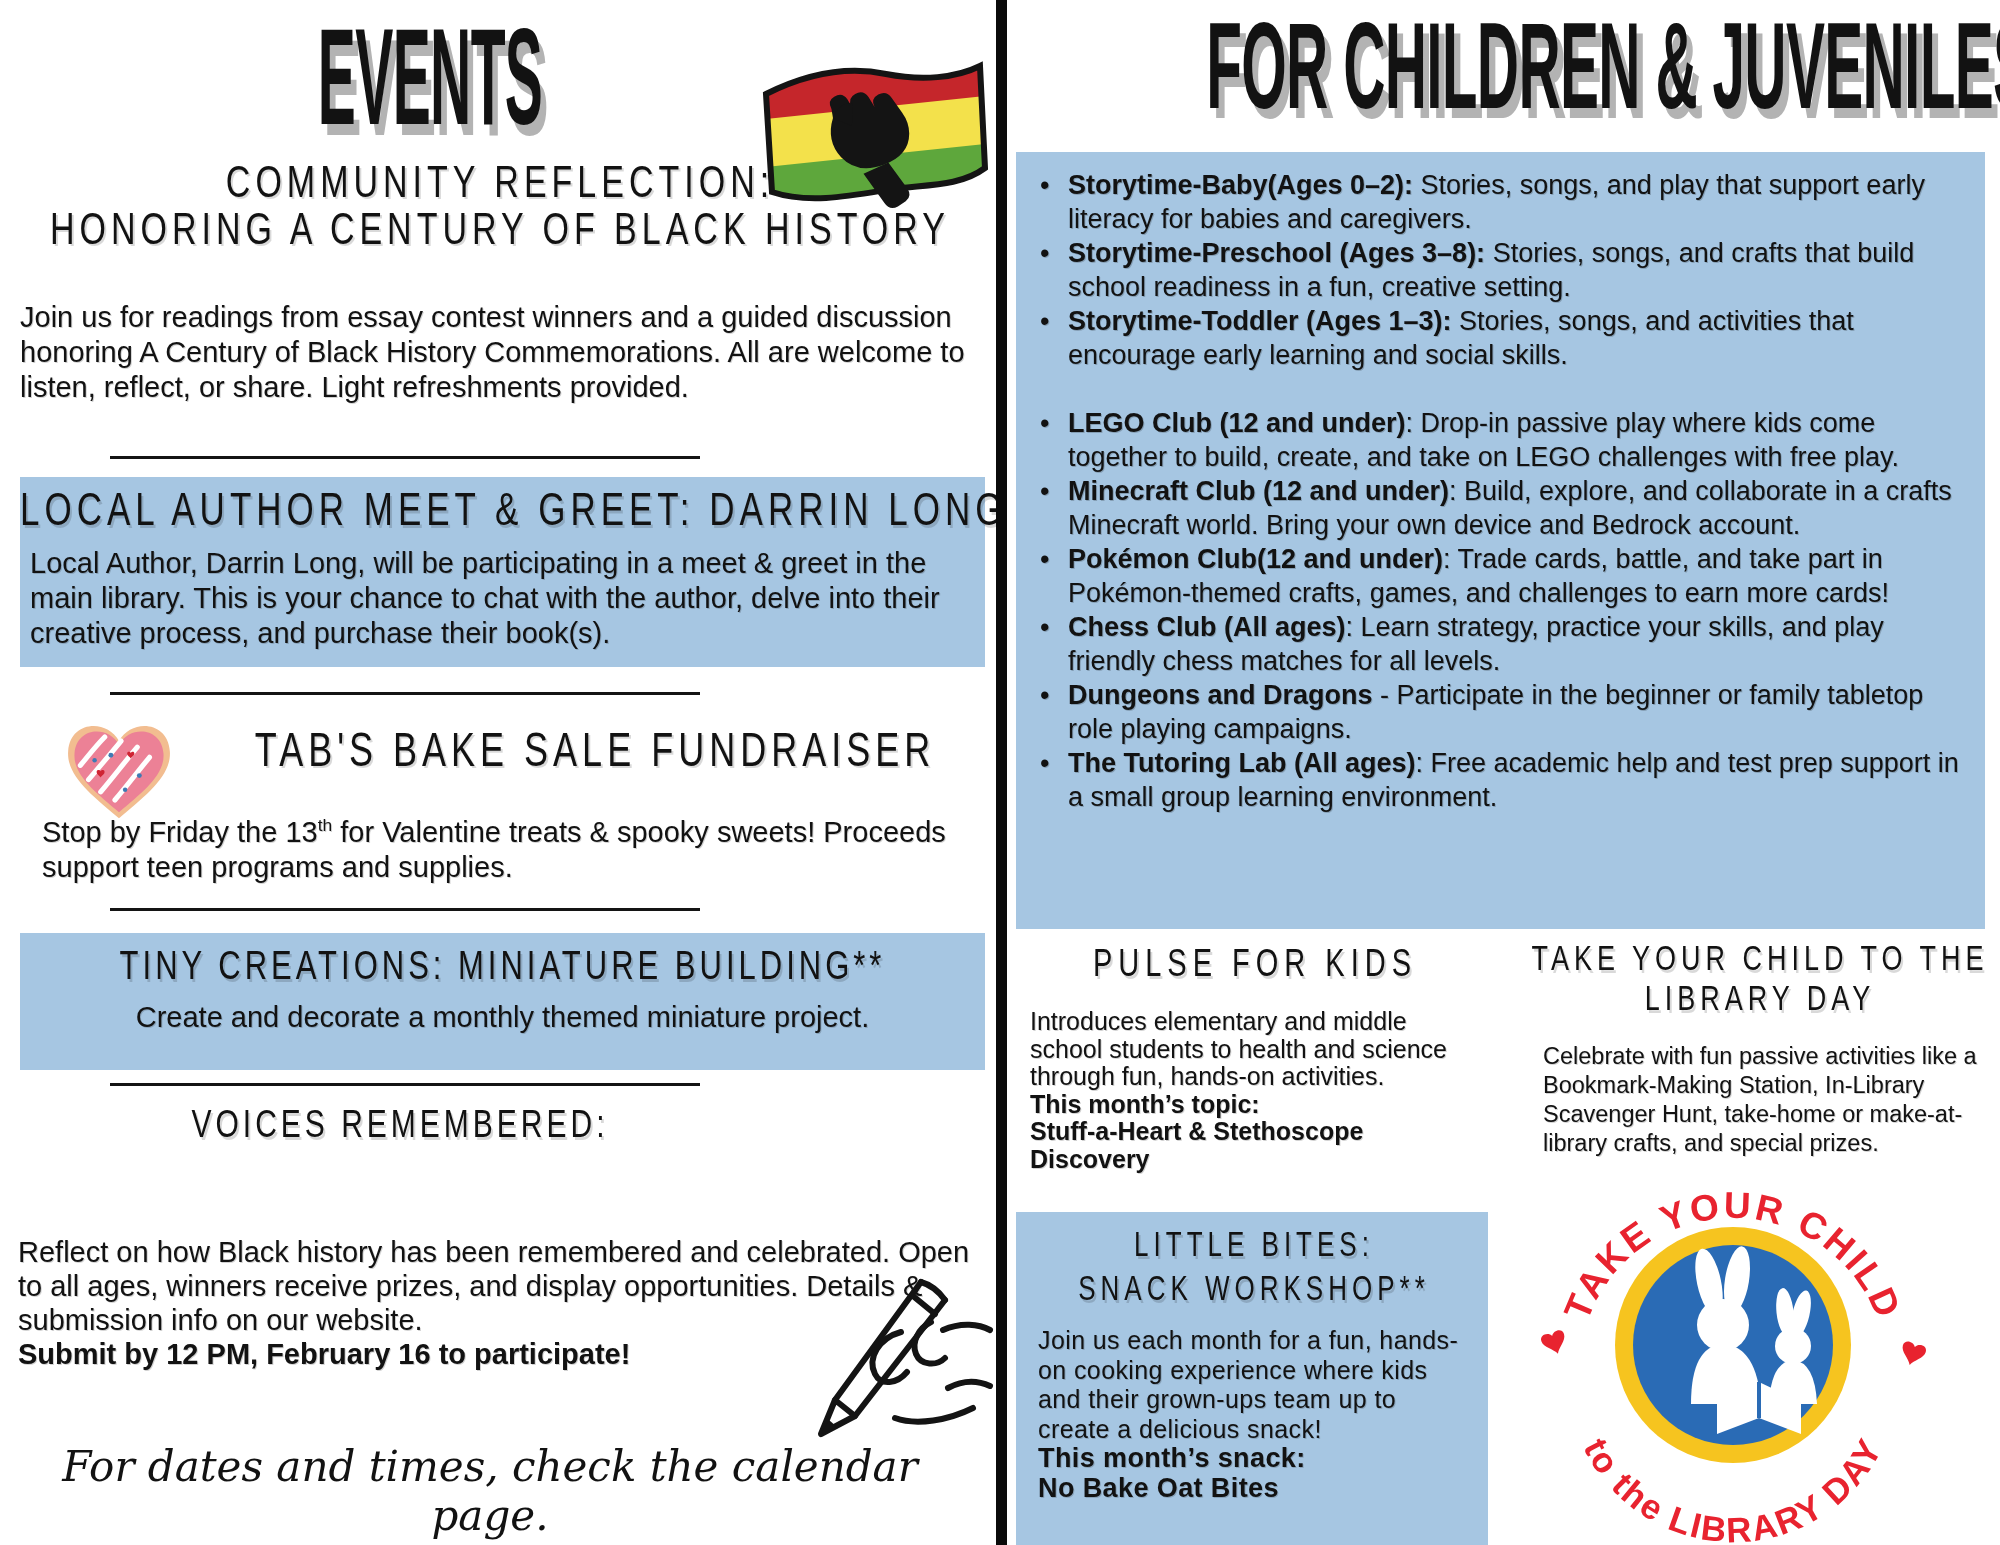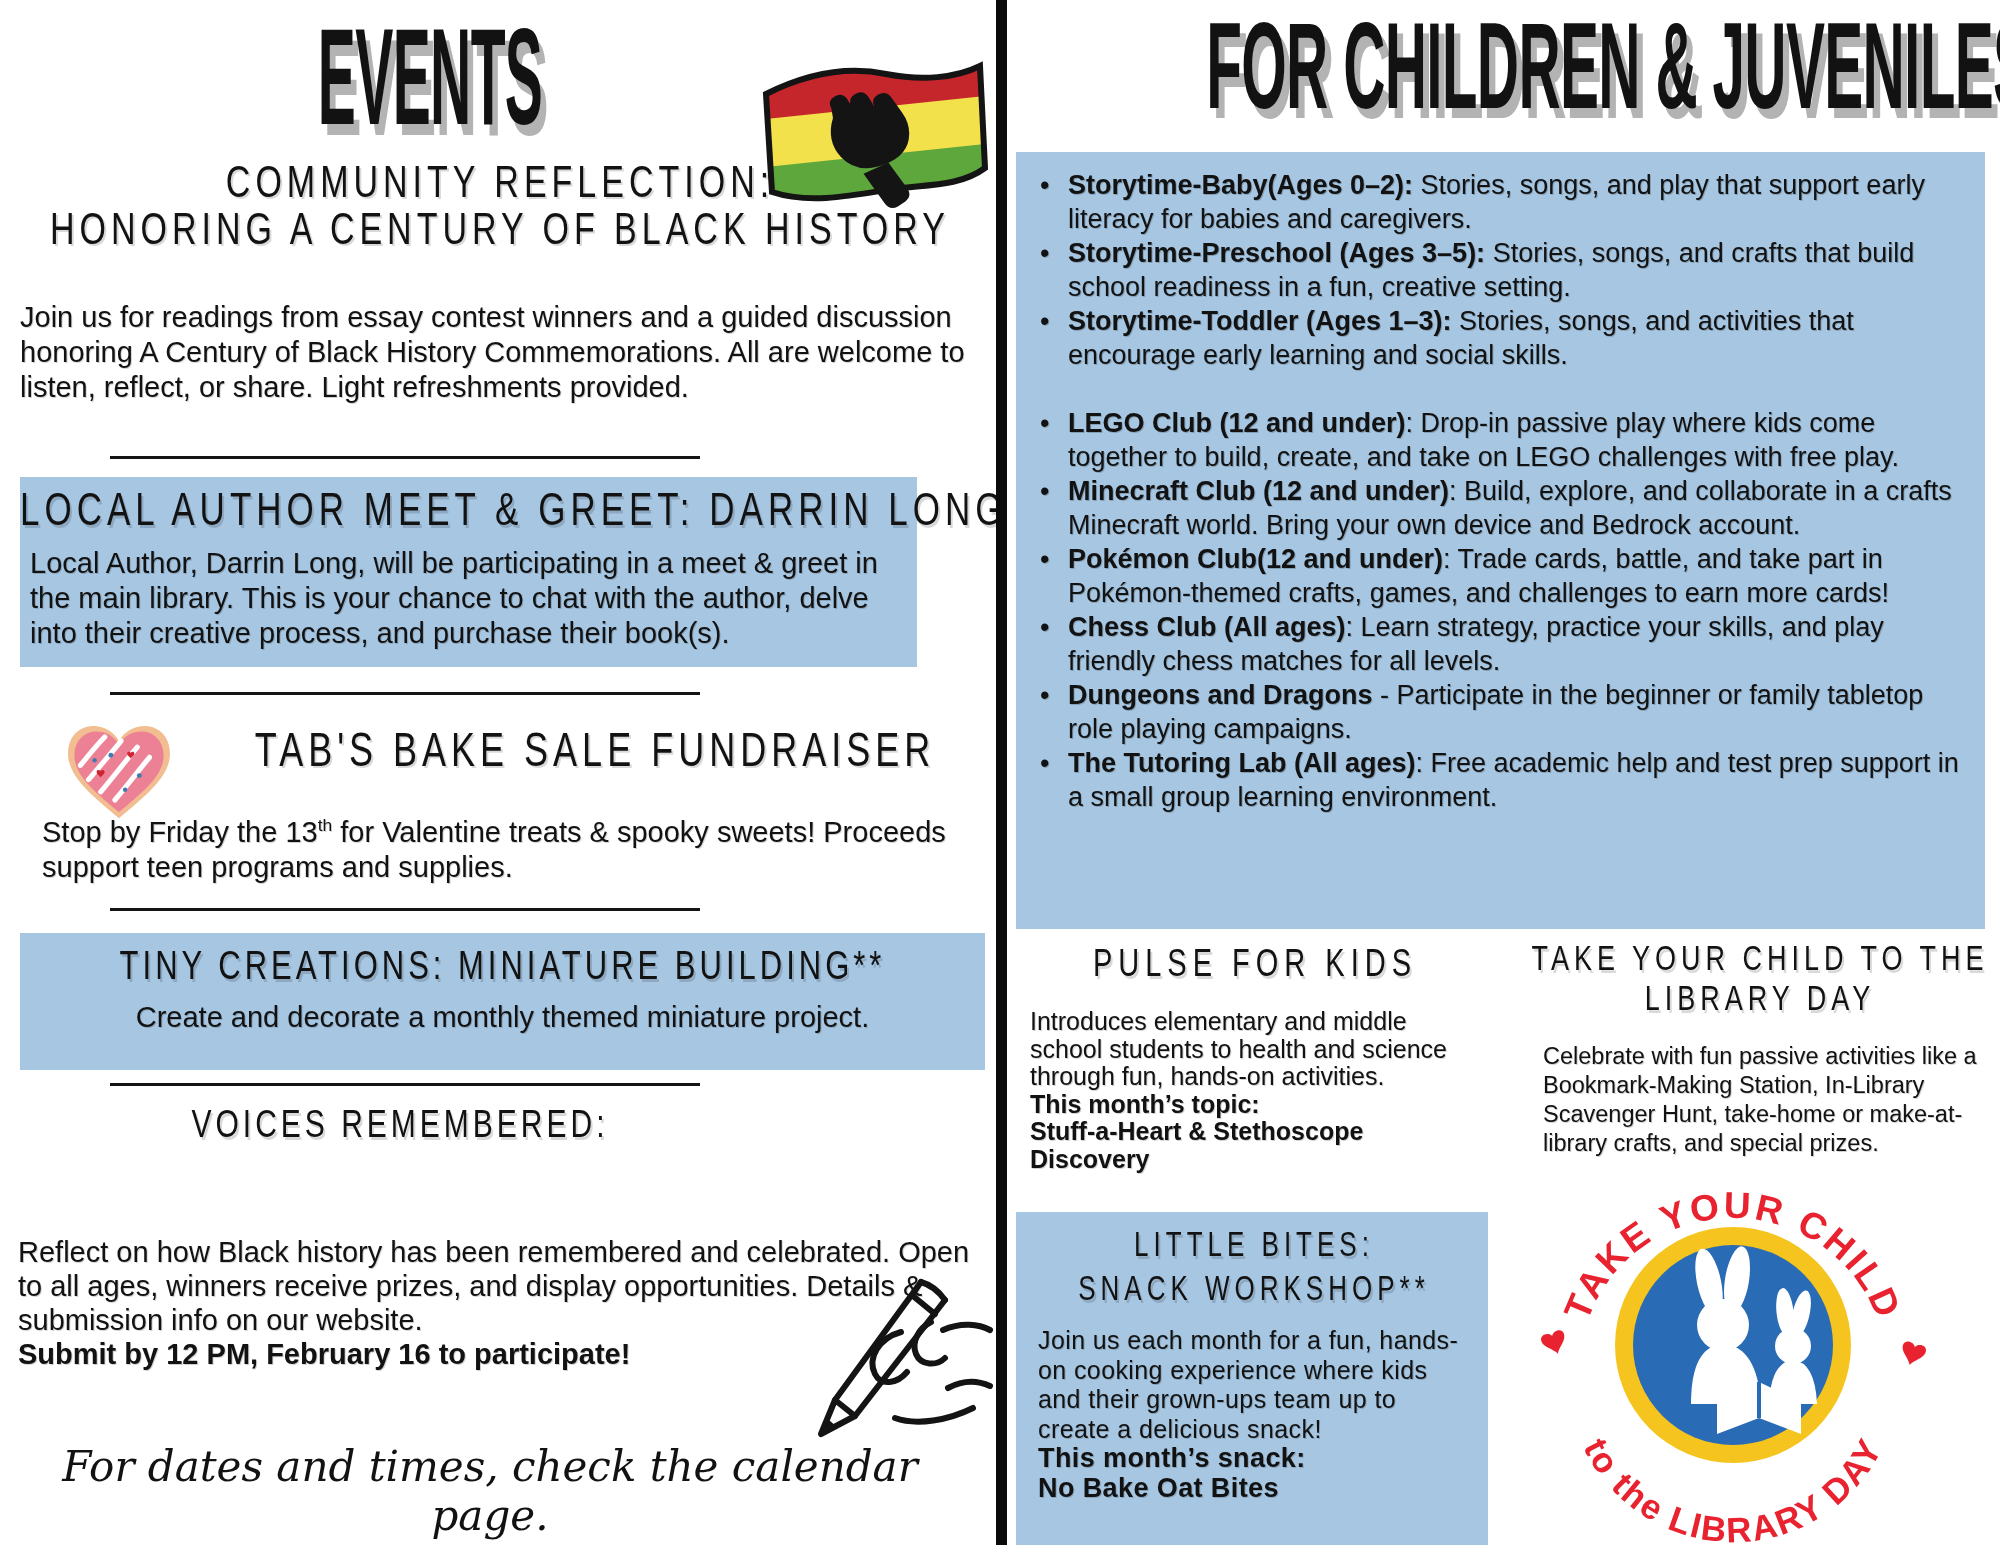--- a/index.html
+++ b/index.html
@@ -56,21 +56,21 @@
   </svg>
 
   <div class="abs sect center" style="left:0;top:158px;width:1000px;font-size:34px;letter-spacing:5px;line-height:47px;">
     <div><span class="stretch">COMMUNITY REFLECTION:</span></div>
     <div><span class="stretch">HONORING A CENTURY OF BLACK HISTORY</span></div>
   </div>
   <div class="abs body-txt" style="left:20px;top:300px;width:960px;font-size:29px;line-height:35px;">Join us for readings from essay contest winners and a guided discussion honoring A Century of Black History Commemorations. All are welcome to listen, reflect, or share. Light refreshments provided.</div>
 
   <div class="abs rule" style="left:110px;top:456px;width:590px;"></div>
 
-  <div class="abs hl" style="left:20px;top:477px;width:897px;height:190px;">
+  <div class="abs hl" style="left:20px;top:477px;width:965px;height:190px;">
     <div class="sect center" style="margin-top:8px;font-size:35px;letter-spacing:5px;">
       <span class="stretch">LOCAL AUTHOR MEET &amp; GREET: DARRIN LONG</span>
     </div>
     <div class="body-txt" style="margin:14px 8px 0 10px;font-size:29px;line-height:35px;">Local Author, Darrin Long, will be participating in a meet &amp; greet in the main library. This is your chance to chat with the author, delve into their creative process, and purchase their book(s).</div>
   </div>
 
   <div class="abs rule" style="left:110px;top:692px;width:590px;"></div>
 
   <svg class="abs" style="left:58px;top:712px;" width="122" height="118" viewBox="0 0 120 115">
     <path d="M60 28 C48 6 12 8 10 38 C8 62 34 82 60 104 C86 82 112 62 110 38 C108 8 72 6 60 28 Z" fill="#f2bd90"></path>
@@ -135,21 +135,21 @@
   <div class="abs script center" style="left:60px;top:1442px;width:860px;font-size:42px;">For dates and times, check the calendar page.</div>
 
   <div class="abs" style="left:996px;top:0;width:11px;height:1545px;background:#0a0a0a;"></div>
 
   <div class="abs bigtitle center" style="left:1012px;top:22px;width:976px;font-size:86px;">
     <span class="stretch" style="transform:scale(0.68,1.42);">FOR CHILDREN &amp; JUVENILES</span>
   </div>
 
   <div class="abs hl" style="left:1016px;top:152px;width:969px;min-height:777px;box-sizing:border-box;padding:16px 20px 14px 14px;">
     <p class="bullet"><b>Storytime-Baby(Ages 0–2):</b><span> Stories, songs, and play that support early literacy for babies and caregivers.</span></p>
-    <p class="bullet"><b>Storytime-Preschool (Ages 3–5):</b><span> Stories, songs, and crafts that build school readiness in a fun, creative setting.</span></p>
+    <p class="bullet"><b>Storytime-Preschool (Ages 3–8):</b><span> Stories, songs, and crafts that build school readiness in a fun, creative setting.</span></p>
     <p class="bullet gap"><b>Storytime-Toddler (Ages 1–3):</b><span> Stories, songs, and activities that encourage early learning and social skills.</span></p>
     <p class="bullet"><b>LEGO Club (12 and under)</b><span>: Drop-in passive play where kids come together to build, create, and take on LEGO challenges with free play.</span></p>
     <p class="bullet"><b>Minecraft Club (12 and under)</b><span>: Build, explore, and collaborate in a crafts Minecraft world. Bring your own device and Bedrock account.</span></p>
     <p class="bullet"><b>Pokémon Club(12 and under)</b><span>: Trade cards, battle, and take part in Pokémon-themed crafts, games, and challenges to earn more cards!</span></p>
     <p class="bullet"><b>Chess Club (All ages)</b><span>: Learn strategy, practice your skills, and play friendly chess matches for all levels.</span></p>
     <p class="bullet"><b>Dungeons and Dragons</b><span> - Participate in the beginner or family tabletop role playing campaigns.</span></p>
     <p class="bullet"><b>The Tutoring Lab (All ages)</b><span>:  Free academic help and test prep support in a small group learning environment.</span></p>
   </div>
 
   <div class="abs body-txt" style="left:1030px;top:1008px;width:430px;font-size:25px;line-height:27.5px;">

